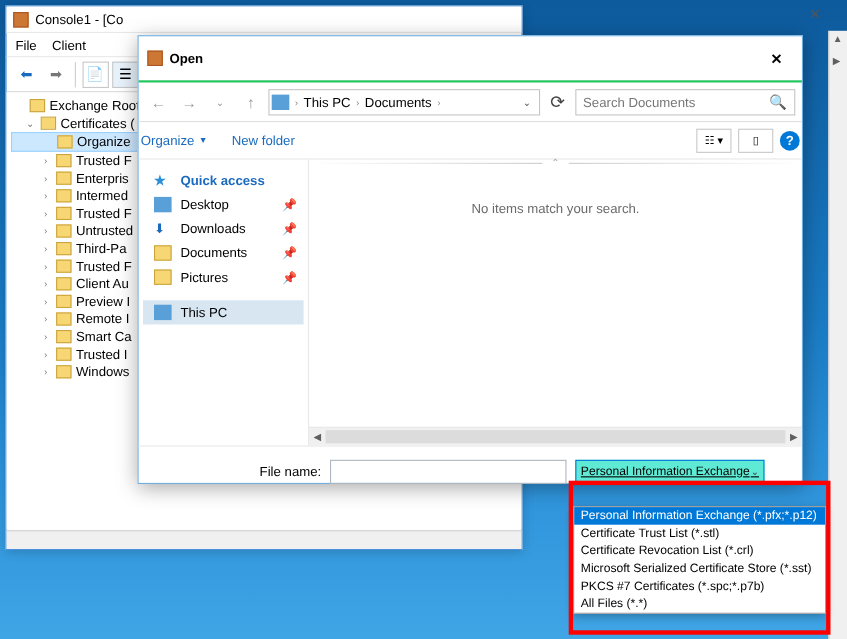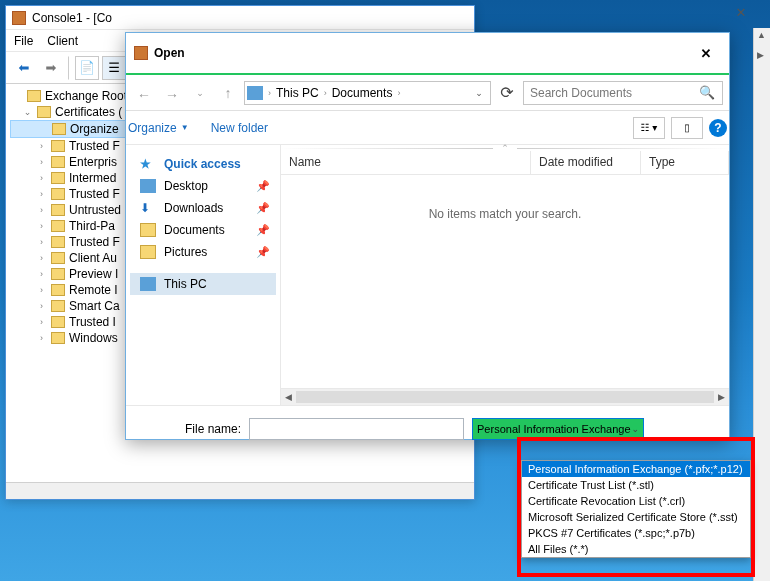--- a/index.html
+++ b/index.html
@@ -62,21 +62,21 @@
   .shadow-sep{height:6px; display:flex; align-items:center; justify-content:center; font-size:9px; color:#aaa; position:relative;}
   .shadow-sep::before,.shadow-sep::after{content:""; position:absolute; top:3px; height:1px; width:calc(50% - 12px); background:linear-gradient(to right, transparent,#ccc);}
   .shadow-sep::before{left:0;}
   .shadow-sep::after{right:0; background:linear-gradient(to left, transparent,#ccc);}
   .flist-hscroll{height:17px;border-top:1px solid #e8e8e8;background:#f0f0f0;display:flex;align-items:center;}
   .flist-hscroll::before{content:"◀";font-size:9px;color:#606060;padding:0 4px;}
   .flist-hscroll::after{content:"▶";font-size:9px;color:#606060;padding:0 4px;margin-left:auto;}
   .flist-hscroll .track{flex:1;height:12px;background:#dcdcdc;}
   .open-footer{height:46px; display:flex; align-items:center; padding:0 10px; gap:8px; font-size:12px; border-top:1px solid #e8e8e8;}
   .fn-input{width:215px; height:22px; border:1px solid #aeb6bf;}
-  .fn-combo{width:172px; height:22px; border:1px solid #0078d7; background:#22c55e; display:flex; align-items:center; padding:0 4px; font-size:11px; color:#000;}
+  .fn-combo{width:172px; height:22px; border:1px solid #0078d7; background:#5eead4; display:flex; align-items:center; padding:0 4px; font-size:11px; color:#000;text-decoration:underline;}
   .fn-combo .dd{margin-left:auto; font-size:9px; color:#444;}
 
   
   .dropdown{ position:absolute; left:521px; top:460px; width:230px; background:#fff; border:1px solid #9e9e9e; box-shadow:0 3px 8px rgba(0,0,0,.3); font-size:11px;}
   .opt{ padding:2px 6px; white-space:nowrap; overflow:hidden; text-overflow:ellipsis;}
   .opt.sel{ background:#0078d7; color:#fff;}
 
   .redbox{ position:absolute; left:517px; top:437px; width:238px; height:140px; border:4px solid #ff0000; pointer-events:none;}
 </style>
 </head>
@@ -254,33 +254,28 @@
           <span>Pictures</span>
           <span class="pin">📌</span>
         </div>
       <div class="place sel" style="margin-top:10px;">
           <span class="pico mon"></span>
           <span>This PC</span>
         </div>
     </div>
     <div class="filelist">
       <div class="shadow-sep">⌃</div>
-      <div class="cols">
-        <div class="col" style="width:250px;">Name</div>
-        <div class="col" style="width:110px;">Date modified</div>
-        <div class="col" style="flex:1;">Type</div>
-      </div>
       <div class="empty">No items match your search.</div>
       <div class="flist-hscroll">
           <div class="track"></div>
         </div>
     </div>
   </div>
   <div class="open-footer">
-    <span style="margin-left:49px;text-align:center;">File name:</span>
+    <span style="margin-left:100px;text-align:center;">File name:</span>
     <div class="fn-input"></div>
     <div class="fn-combo">
       <span>Personal Information Exchange</span>
       <span class="dd">⌄</span>
     </div>
   </div>
 </div>
 
 <div class="dropdown">
   <div class="opt sel">Personal Information Exchange (*.pfx;*.p12)</div>

